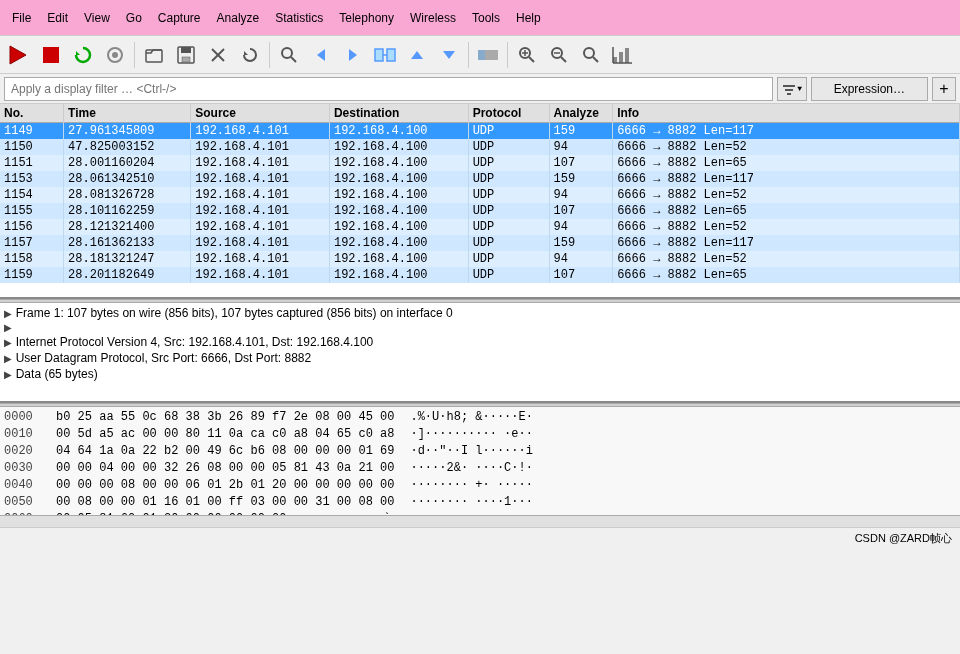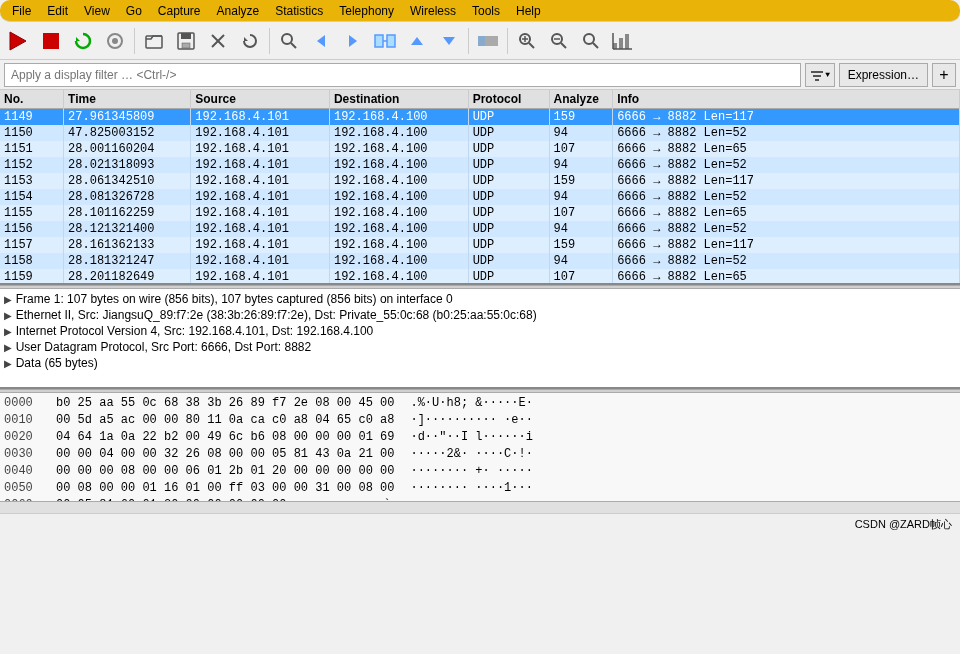--- a/index.html
+++ b/index.html
@@ -1,26 +1,25 @@
 <!DOCTYPE html>
 <html><head>
   <meta charset="utf-8">
   <style>
     * { margin: 0; padding: 0; box-sizing: border-box; }
     body { font-family: 'Courier New', monospace; font-size: 12px; background: #f0f0f0; overflow: hidden; width: 960px; height: 654px; }
 
     
     .menubar {
-      background: #eab308;
-      display: flex;
-      align-items: center;
-      height: 22px;
+      background: #f9a8d4;
+      display: flex;
+      align-items: center;
+      height: 36px;
       padding: 0 4px;
       border-bottom: 1px solid #ccc;
-      border-radius: 10px;
     }
     .menubar-item {
       padding: 2px 8px;
       cursor: pointer;
       font-size: 12px;
       font-family: Arial, sans-serif;
     }
 
     
     .toolbar {
@@ -76,21 +75,21 @@
       border: 1px solid #aaa;
       background: #e8e8e8;
       cursor: pointer;
       display: flex;
       align-items: center;
       justify-content: center;
       font-size: 10px;
     }
     .filter-expr-btn {
       height: 24px;
-      padding: 0 8px;
+      padding: 0 22px;
       border: 1px solid #aaa;
       background: #e8e8e8;
       cursor: pointer;
       font-size: 12px;
       font-family: Arial, sans-serif;
     }
     .filter-plus-btn {
       width: 24px;
       height: 24px;
       border: 1px solid #aaa;
@@ -415,29 +414,20 @@
           <tr>
             <td>1151</td>
             <td>28.001160204</td>
             <td>192.168.4.101</td>
             <td>192.168.4.100</td>
             <td>UDP</td>
             <td>107</td>
             <td>6666 → 8882 Len=65</td>
           </tr>
           <tr>
-            <td>1152</td>
-            <td>28.021318093</td>
-            <td>192.168.4.101</td>
-            <td>192.168.4.100</td>
-            <td>UDP</td>
-            <td>94</td>
-            <td>6666 → 8882 Len=52</td>
-          </tr>
-          <tr>
             <td>1153</td>
             <td>28.061342510</td>
             <td>192.168.4.101</td>
             <td>192.168.4.100</td>
             <td>UDP</td>
             <td>159</td>
             <td>6666 → 8882 Len=117</td>
           </tr>
           <tr>
             <td>1154</td>
@@ -501,21 +491,20 @@
 <div class="divider-h"></div>
 
 <div class="detail-pane">
   <div id="detail-items">
       <div class="detail-item">
         <span class="detail-arrow">▶</span>
         <span>Frame 1: 107 bytes on wire (856 bits), 107 bytes captured (856 bits) on interface 0</span>
       </div>
       <div class="detail-item">
         <span class="detail-arrow">▶</span>
-        <span>Ethernet II, Src: JiangsuQ_89:f7:2e (38:3b:26:89:f7:2e), Dst: Private_55:0c:68 (b0:25:aa:55:0c:68)</span>
       </div>
       <div class="detail-item">
         <span class="detail-arrow">▶</span>
         <span>Internet Protocol Version 4, Src: 192.168.4.101, Dst: 192.168.4.100</span>
       </div>
       <div class="detail-item">
         <span class="detail-arrow">▶</span>
         <span>User Datagram Protocol, Src Port: 6666, Dst Port: 8882</span>
       </div>
       <div class="detail-item">

